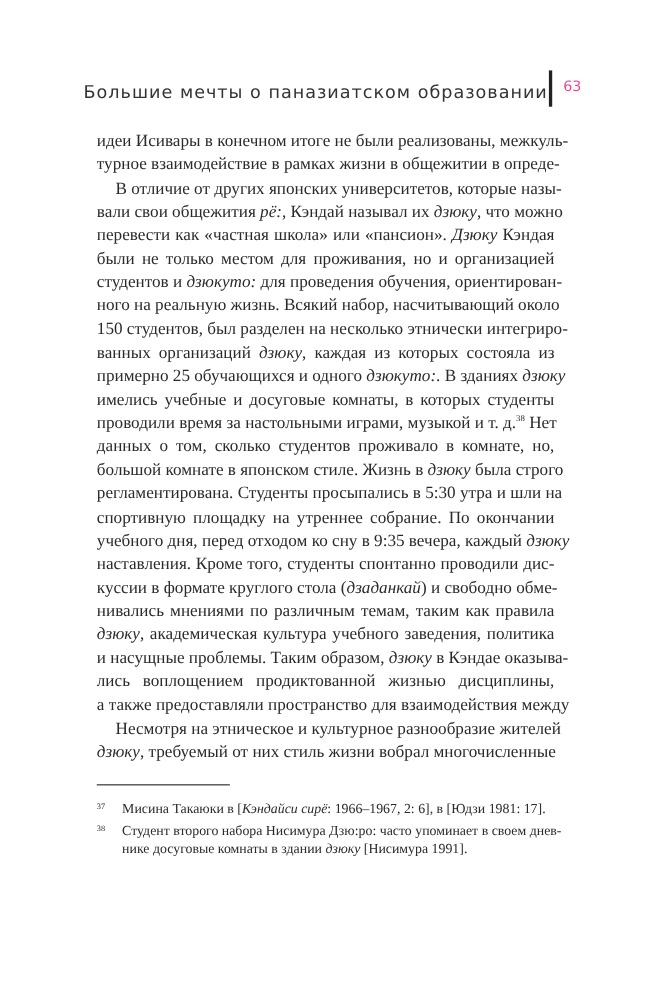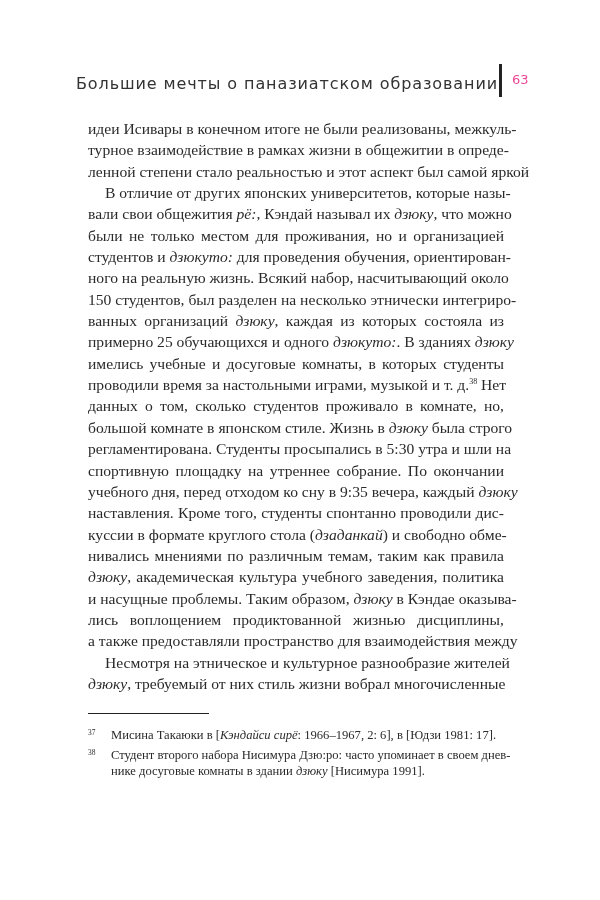--- a/index.html
+++ b/index.html
@@ -26,25 +26,25 @@
 <div class="running-head">
   <span class="rh-title">Большие мечты о паназиатском образовании</span>
   <span class="rh-bar"></span>
   <span class="rh-num">63</span>
 </div>
 
 <div class="body-text">
   <div>
     <span class="line">идеи Исивары в конечном итоге не были реализованы, межкуль-</span>
     <span class="line">турное взаимодействие в рамках жизни в общежитии в опреде-</span>
-    <span class="line">ленной степени стало реальностью и этот аспект был самой яркой</span>
   </div>
   <div>
     <span class="line indent">В отличие от других японских университетов, которые назы-</span>
     <span class="line"><span>вали свои общежития </span><i>рё:</i><span>, Кэндай называл их </span><i>дзюку</i><span>, что можно</span></span>
+    <span class="line"><span>перевести как «частная школа» или «пансион». </span><i>Дзюку</i><span> Кэндая</span></span>
     <span class="line">были не только местом для проживания, но и организацией</span>
     <span class="line"><span>студентов и </span><i>дзюкуто:</i><span> для проведения обучения, ориентирован-</span></span>
     <span class="line">ного на реальную жизнь. Всякий набор, насчитывающий около</span>
     <span class="line">150 студентов, был разделен на несколько этнически интегриро-</span>
     <span class="line"><span>ванных организаций </span><i>дзюку</i><span>, каждая из которых состояла из</span></span>
     <span class="line"><span>примерно 25 обучающихся и одного </span><i>дзюкуто:</i><span>. В зданиях </span><i>дзюку</i></span>
     <span class="line">имелись учебные и досуговые комнаты, в которых студенты</span>
     <span class="line"><span>проводили время за настольными играми, музыкой и т. д.</span><sup>38</sup><span> Нет</span></span>
     <span class="line">данных о том, сколько студентов проживало в комнате, но,</span>
     <span class="line"><span>большой комнате в японском стиле. Жизнь в </span><i>дзюку</i><span> была строго</span></span>

